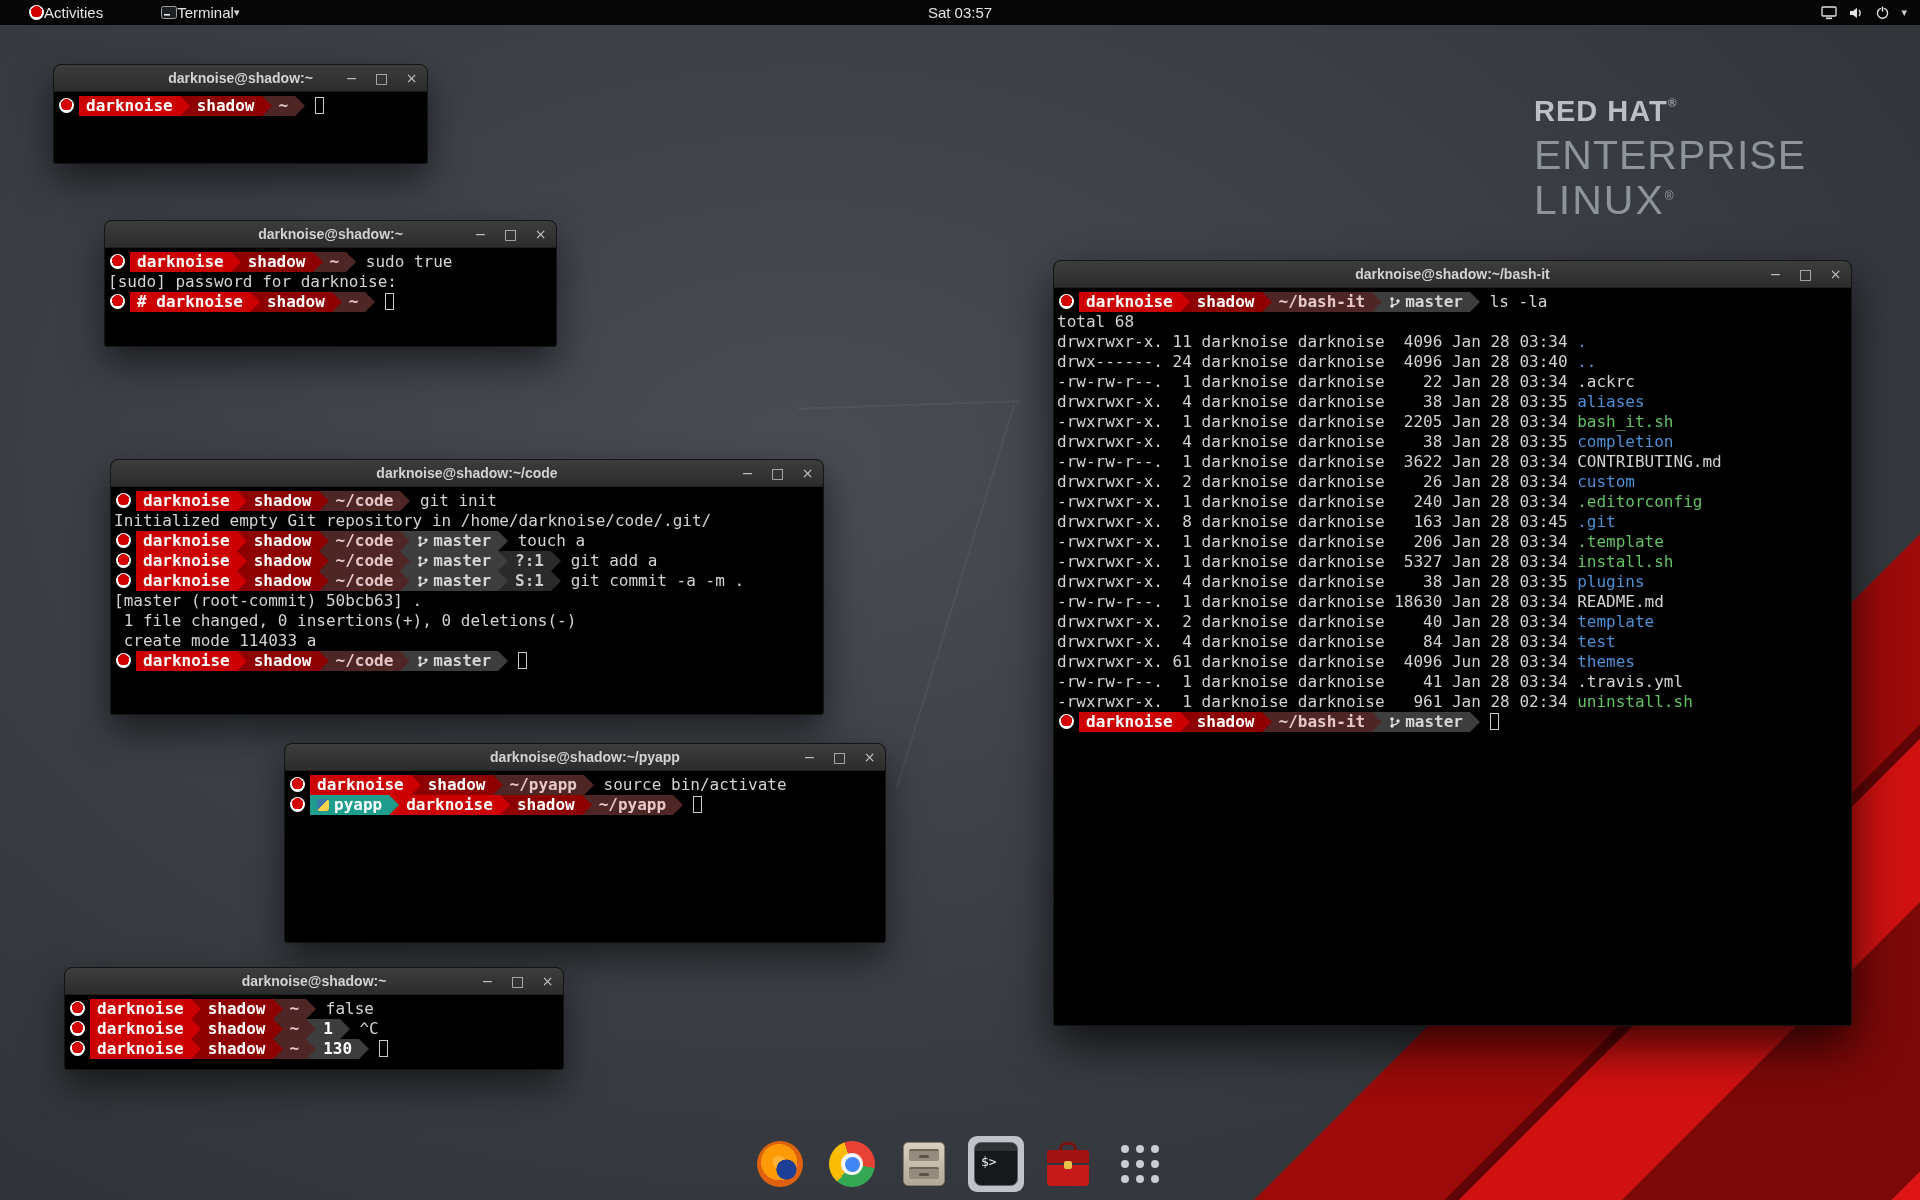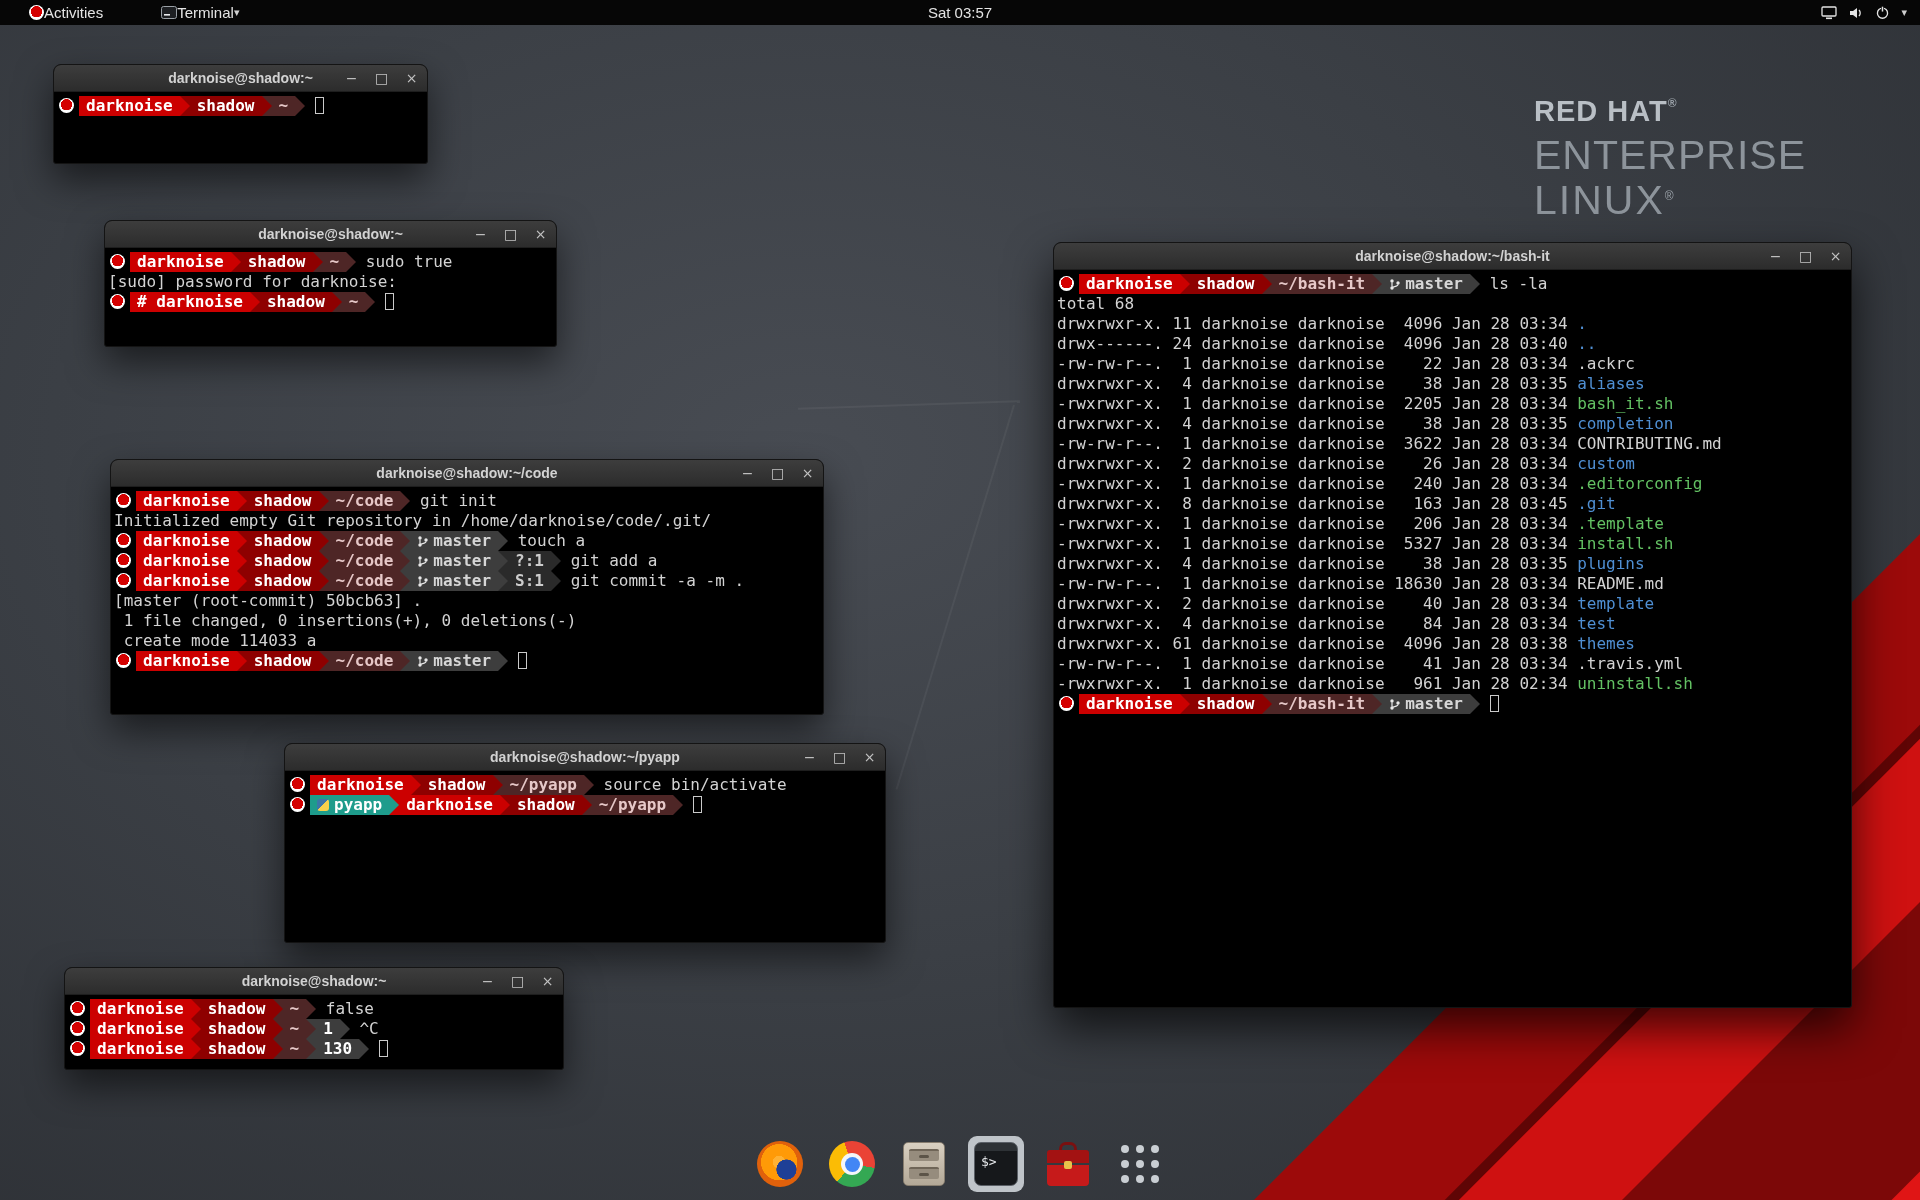--- a/index.html
+++ b/index.html
@@ -227,21 +227,21 @@
             <span class="wbtn">□</span>
             <span class="wbtn">×</span>
           </div>
         </div>
         <div class="tbody">
           <div class="tline"><span class="phat"></span><span class="seg" style="background: rgb(204, 0, 0); color: rgb(255, 255, 255);">darknoise</span><span class="plarrow" style="border-left-color: rgb(204, 0, 0); background: rgb(142, 0, 0);"></span><span class="seg" style="background: rgb(142, 0, 0); color: rgb(255, 255, 255);">shadow</span><span class="plarrow" style="border-left-color: rgb(142, 0, 0); background: rgb(78, 38, 38);"></span><span class="seg" style="background: rgb(78, 38, 38); color: rgb(230, 200, 200);">~</span><span class="plarrow" style="border-left-color: rgb(78, 38, 38);"></span><span class="ttext"> false</span></div>
           <div class="tline"><span class="phat"></span><span class="seg" style="background: rgb(204, 0, 0); color: rgb(255, 255, 255);">darknoise</span><span class="plarrow" style="border-left-color: rgb(204, 0, 0); background: rgb(142, 0, 0);"></span><span class="seg" style="background: rgb(142, 0, 0); color: rgb(255, 255, 255);">shadow</span><span class="plarrow" style="border-left-color: rgb(142, 0, 0); background: rgb(78, 38, 38);"></span><span class="seg" style="background: rgb(78, 38, 38); color: rgb(230, 200, 200);">~</span><span class="plarrow" style="border-left-color: rgb(78, 38, 38); background: rgb(61, 61, 61);"></span><span class="seg" style="background: rgb(61, 61, 61); color: rgb(255, 255, 255);">1</span><span class="plarrow" style="border-left-color: rgb(61, 61, 61);"></span><span class="ttext"> ^C</span></div>
           <div class="tline"><span class="phat"></span><span class="seg" style="background: rgb(204, 0, 0); color: rgb(255, 255, 255);">darknoise</span><span class="plarrow" style="border-left-color: rgb(204, 0, 0); background: rgb(142, 0, 0);"></span><span class="seg" style="background: rgb(142, 0, 0); color: rgb(255, 255, 255);">shadow</span><span class="plarrow" style="border-left-color: rgb(142, 0, 0); background: rgb(78, 38, 38);"></span><span class="seg" style="background: rgb(78, 38, 38); color: rgb(230, 200, 200);">~</span><span class="plarrow" style="border-left-color: rgb(78, 38, 38); background: rgb(61, 61, 61);"></span><span class="seg" style="background: rgb(61, 61, 61); color: rgb(255, 255, 255);">130</span><span class="plarrow" style="border-left-color: rgb(61, 61, 61);"></span><span class="ttext"> </span><span class="cursor"></span></div>
         </div>
       </div>
-      <div class="window focused" style="left: 1053px; top: 242px; width: 799px; height: 766px;">
+      <div class="window focused" style="left: 1053px; top: 260px; width: 799px; height: 766px;">
         <div class="titlebar">
           <div class="wtitle">darknoise@shadow:~/bash-it</div>
           <div class="wbtns">
             <span class="wbtn">−</span>
             <span class="wbtn">□</span>
             <span class="wbtn">×</span>
           </div>
         </div>
         <div class="tbody">
           <div class="tline"><span class="phat"></span><span class="seg" style="background: rgb(204, 0, 0); color: rgb(255, 255, 255);">darknoise</span><span class="plarrow" style="border-left-color: rgb(204, 0, 0); background: rgb(142, 0, 0);"></span><span class="seg" style="background: rgb(142, 0, 0); color: rgb(255, 255, 255);">shadow</span><span class="plarrow" style="border-left-color: rgb(142, 0, 0); background: rgb(78, 38, 38);"></span><span class="seg" style="background: rgb(78, 38, 38); color: rgb(230, 200, 200);">~/bash-it</span><span class="plarrow" style="border-left-color: rgb(78, 38, 38); background: rgb(61, 61, 61);"></span><span class="seg" style="background: rgb(61, 61, 61); color: rgb(214, 214, 214);"><span class="bricon"><svg width="12" height="13" viewBox="0 0 12 13">
@@ -260,21 +260,21 @@
           <div class="tline"><span class="ttext">-rw-rw-r--.  1 darknoise darknoise  3622 Jan 28 03:34 </span><span class="ttext">CONTRIBUTING.md</span></div>
           <div class="tline"><span class="ttext">drwxrwxr-x.  2 darknoise darknoise    26 Jan 28 03:34 </span><span class="ttext" style="color: rgb(79, 143, 211);">custom</span></div>
           <div class="tline"><span class="ttext">-rwxrwxr-x.  1 darknoise darknoise   240 Jan 28 03:34 </span><span class="ttext" style="color: rgb(99, 193, 99);">.editorconfig</span></div>
           <div class="tline"><span class="ttext">drwxrwxr-x.  8 darknoise darknoise   163 Jan 28 03:45 </span><span class="ttext" style="color: rgb(79, 143, 211);">.git</span></div>
           <div class="tline"><span class="ttext">-rwxrwxr-x.  1 darknoise darknoise   206 Jan 28 03:34 </span><span class="ttext" style="color: rgb(99, 193, 99);">.template</span></div>
           <div class="tline"><span class="ttext">-rwxrwxr-x.  1 darknoise darknoise  5327 Jan 28 03:34 </span><span class="ttext" style="color: rgb(99, 193, 99);">install.sh</span></div>
           <div class="tline"><span class="ttext">drwxrwxr-x.  4 darknoise darknoise    38 Jan 28 03:35 </span><span class="ttext" style="color: rgb(79, 143, 211);">plugins</span></div>
           <div class="tline"><span class="ttext">-rw-rw-r--.  1 darknoise darknoise 18630 Jan 28 03:34 </span><span class="ttext">README.md</span></div>
           <div class="tline"><span class="ttext">drwxrwxr-x.  2 darknoise darknoise    40 Jan 28 03:34 </span><span class="ttext" style="color: rgb(79, 143, 211);">template</span></div>
           <div class="tline"><span class="ttext">drwxrwxr-x.  4 darknoise darknoise    84 Jan 28 03:34 </span><span class="ttext" style="color: rgb(79, 143, 211);">test</span></div>
-          <div class="tline"><span class="ttext">drwxrwxr-x. 61 darknoise darknoise  4096 Jan 28 03:38 </span><span class="ttext" style="color: rgb(79, 143, 211);">themes</span></div>
+          <div class="tline"><span class="ttext">drwxrwxr-x. 61 darknoise darknoise  4096 Jun 28 03:34 </span><span class="ttext" style="color: rgb(79, 143, 211);">themes</span></div>
           <div class="tline"><span class="ttext">-rw-rw-r--.  1 darknoise darknoise    41 Jan 28 03:34 </span><span class="ttext">.travis.yml</span></div>
           <div class="tline"><span class="ttext">-rwxrwxr-x.  1 darknoise darknoise   961 Jan 28 02:34 </span><span class="ttext" style="color: rgb(99, 193, 99);">uninstall.sh</span></div>
           <div class="tline"><span class="phat"></span><span class="seg" style="background: rgb(204, 0, 0); color: rgb(255, 255, 255);">darknoise</span><span class="plarrow" style="border-left-color: rgb(204, 0, 0); background: rgb(142, 0, 0);"></span><span class="seg" style="background: rgb(142, 0, 0); color: rgb(255, 255, 255);">shadow</span><span class="plarrow" style="border-left-color: rgb(142, 0, 0); background: rgb(78, 38, 38);"></span><span class="seg" style="background: rgb(78, 38, 38); color: rgb(230, 200, 200);">~/bash-it</span><span class="plarrow" style="border-left-color: rgb(78, 38, 38); background: rgb(61, 61, 61);"></span><span class="seg" style="background: rgb(61, 61, 61); color: rgb(214, 214, 214);"><span class="bricon"><svg width="12" height="13" viewBox="0 0 12 13">
                   <circle cx="3" cy="3" r="1.7" fill="#e8e8e8"></circle>
                   <circle cx="3" cy="10" r="1.7" fill="#e8e8e8"></circle>
                   <circle cx="9" cy="5" r="1.7" fill="#e8e8e8"></circle>
                   <path d="M3 4.5v4 M9 6.6c0 2.6-6 1.4-6 3.4" stroke="#e8e8e8" stroke-width="1.2" fill="none"></path>
                 </svg></span>master</span><span class="plarrow" style="border-left-color: rgb(61, 61, 61);"></span><span class="ttext"> </span><span class="cursor"></span></div>
         </div>
       </div>

